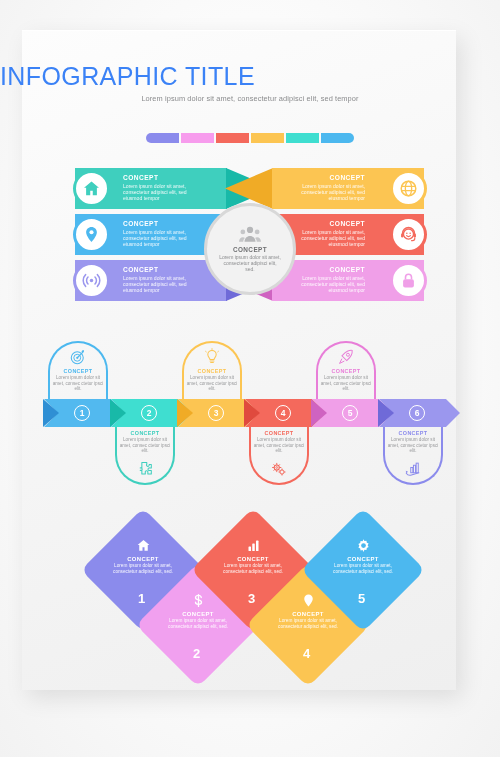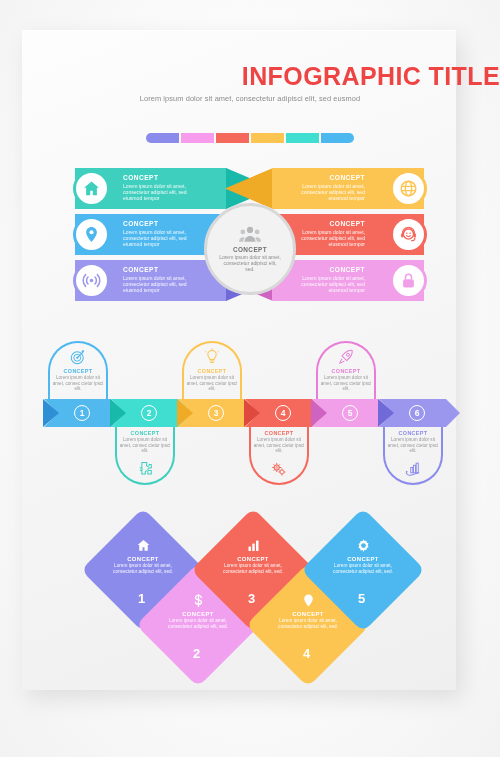--- a/index.html
+++ b/index.html
@@ -15,22 +15,22 @@
       radial-gradient(ellipse at 50% 45%, #ffffff 0%, #fbfbfb 55%, #f2f2f2 100%);
   }
   #page{
     position:absolute;left:22px;top:30px;width:434px;height:660px;
     background:linear-gradient(160deg,#fdfdfd 0%,#f7f7f7 40%,#efefef 100%);
     box-shadow:6px 8px 22px rgba(0,0,0,.10), 0 1px 0 rgba(255,255,255,.9) inset;
   }
   .abs{position:absolute;}
   
   #title{
-    position:absolute;left:0;right:0;top:62px;text-align:right;
-    font-size:25px;font-weight:bold;letter-spacing:.4px;color:#ef4444;
+    position:absolute;left:0;right:0;top:62px;text-align:left;
+    font-size:25px;font-weight:normal;letter-spacing:.4px;color:#3b82f6;
   }
   #subtitle{
     position:absolute;left:0;right:0;top:94px;text-align:center;
     font-size:7.4px;color:#8a8b8d;letter-spacing:.1px;
   }
   #colorbars{
     position:absolute;left:0;right:0;top:133px;
     display:flex;justify-content:center;gap:2px;
   }
   .cbar{width:33px;height:10px;}
@@ -94,21 +94,21 @@
   .dia-num{font-size:13px;font-weight:bold;color:#fff;}
   svg{display:block;}
 </style>
 </head>
 <body>
 
 <div id="bg"></div>
 <div id="page"></div>
 
 <div id="title">INFOGRAPHIC TITLE</div>
-<div id="subtitle">Lorem ipsum dolor sit amet, consectetur adipisci elit, sed eusmod</div>
+<div id="subtitle">Lorem ipsum dolor sit amet, consectetur adipisci elit, sed tempor</div>
 <div id="colorbars">
     <div class="cbar" style="background: rgb(139, 139, 236);"></div>
     <div class="cbar" style="background: rgb(247, 156, 237);"></div>
     <div class="cbar" style="background: rgb(244, 105, 92);"></div>
     <div class="cbar" style="background: rgb(252, 197, 82);"></div>
     <div class="cbar" style="background: rgb(63, 222, 208);"></div>
     <div class="cbar" style="background: rgb(76, 184, 239);"></div>
   </div>
 
 <div id="banner-layer">

